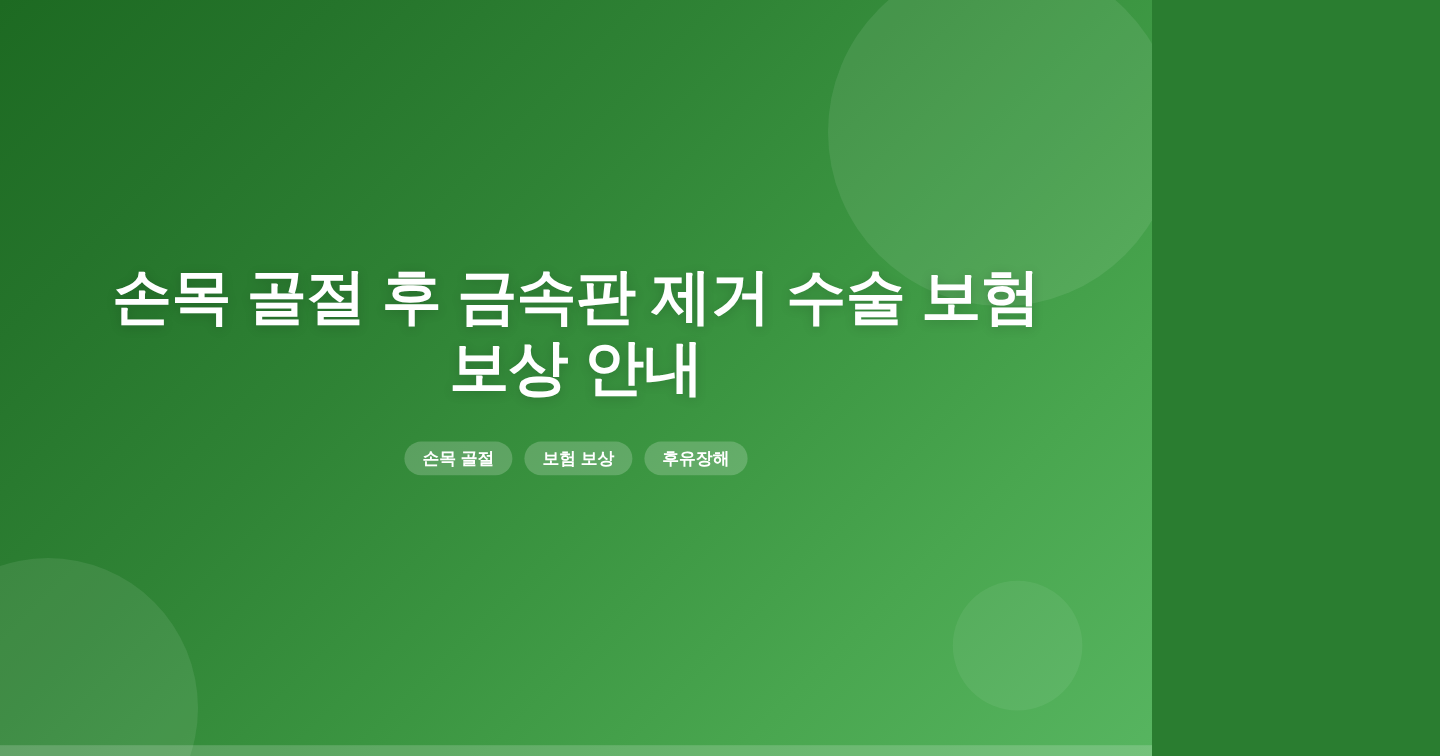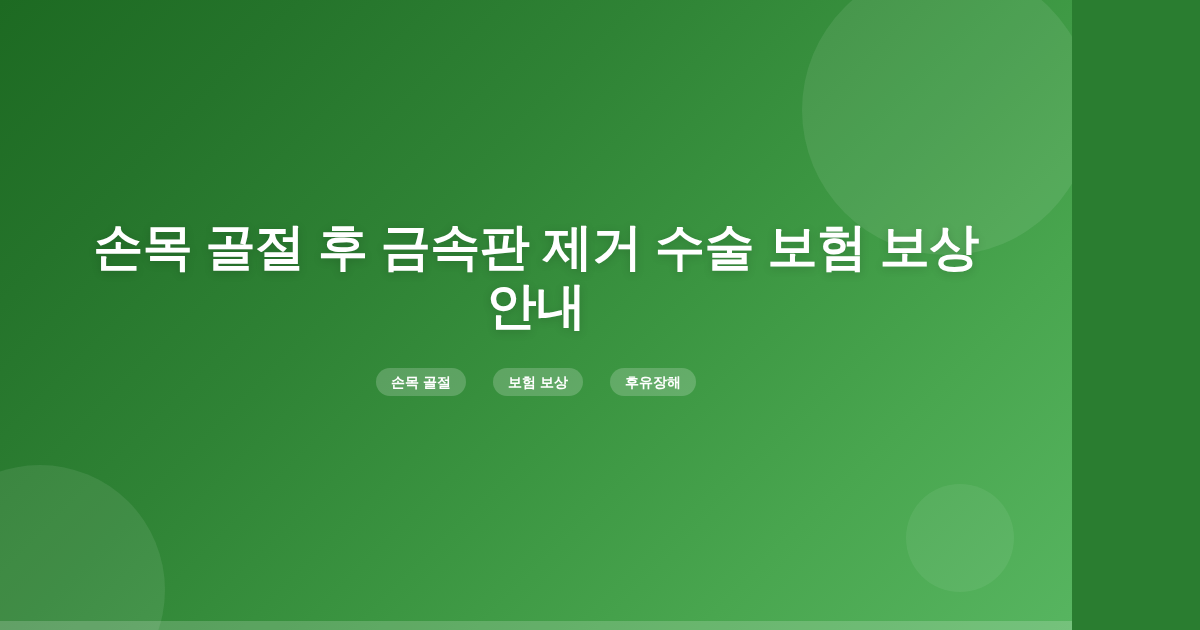--- a/index.html
+++ b/index.html
@@ -10,21 +10,21 @@
   body {
     width: 1200px;
     height: 630px;
     overflow: hidden;
     font-family: "Liberation Sans", "DejaVu Sans", sans-serif;
     background: #2a7d30;
   }
 
   .og-card {
     position: relative;
-    width: 1072px;
+    width: 960px;
     height: 630px;
     overflow: hidden;
     
     background-image: linear-gradient(135deg,
         #1d6a22 0%,
         #25742b 18%,
         #2f8335 38%,
         #3b9541 58%,
         #49a64f 78%,
         #57b560 100%);
@@ -91,21 +91,21 @@
     text-align: center;
     text-shadow: 0 2px 10px rgba(0, 0, 0, 0.16);
     word-break: keep-all;
   }
 
   .tag-list {
     display: flex;
     flex-direction: row;
     align-items: flex-end;
     justify-content: center;
-    gap: 27px;
+    gap: 10px;
     margin-top: 32px;
     padding: 0;
     list-style: none;
   }
 
   .tag-pill {
     display: inline-flex;
     align-items: center;
     justify-content: center;
     height: 28px;

